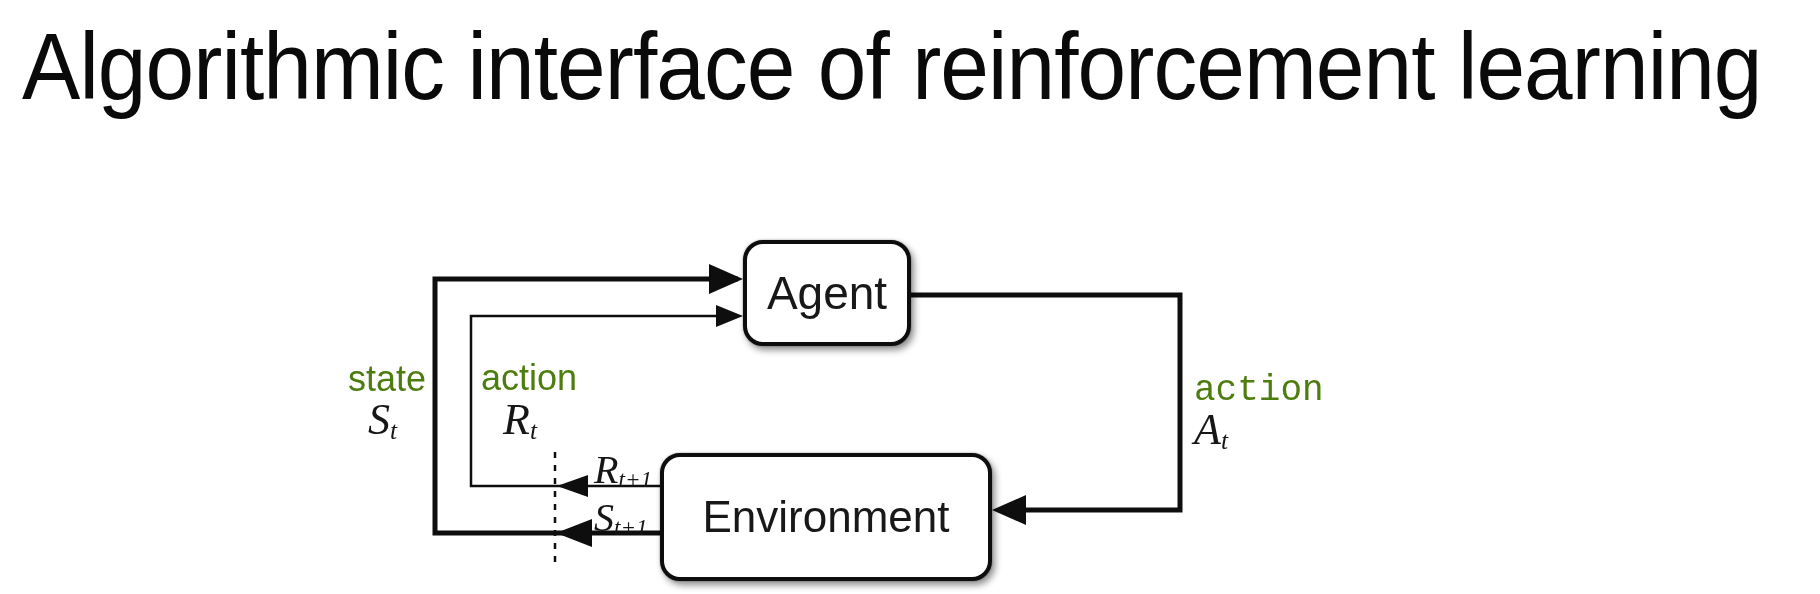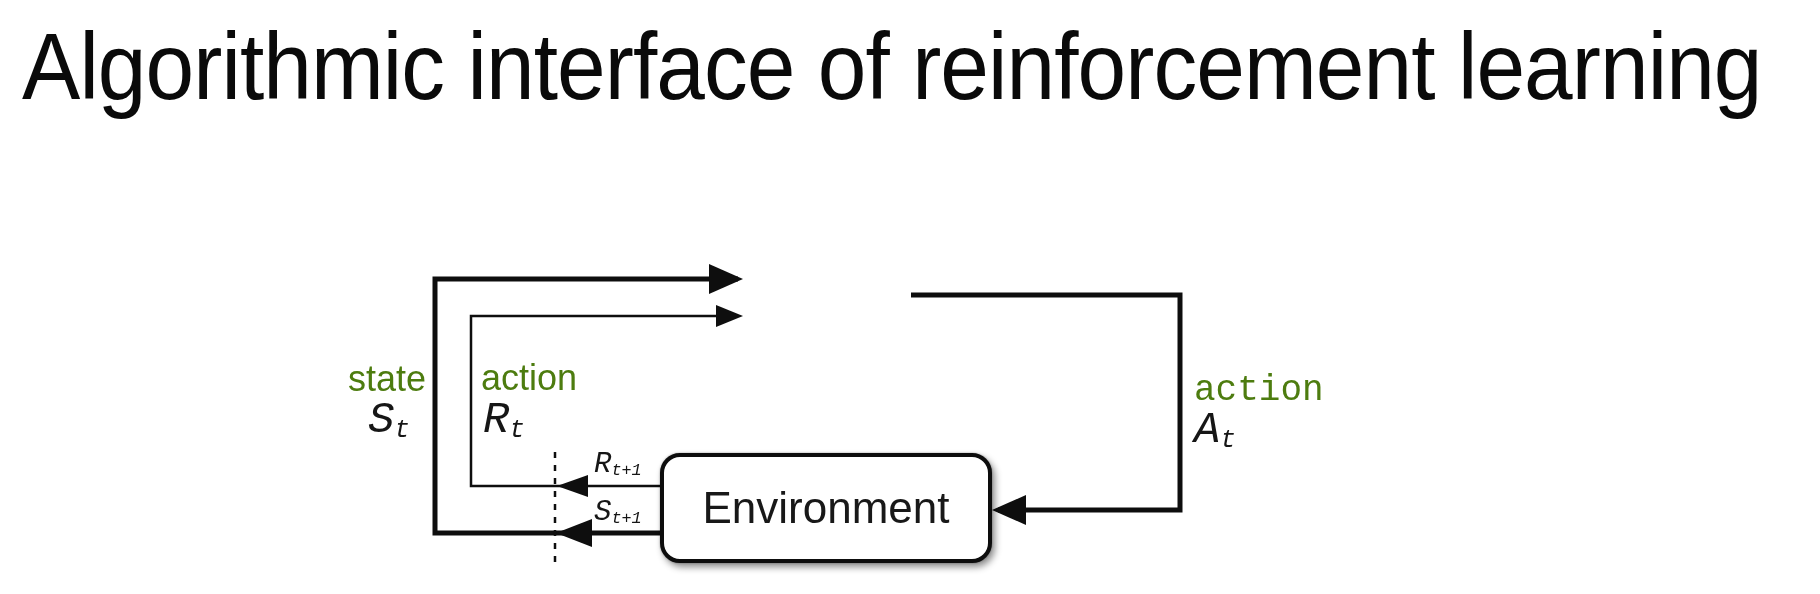--- a/index.html
+++ b/index.html
@@ -35,40 +35,40 @@
   .node{
     position:absolute;
     background:#fff;
     border:4.5px solid #0d0d0d;
     border-radius:20px;
     box-shadow:3px 4px 7px rgba(0,0,0,.45), 0 0 2px rgba(0,0,0,.35);
     display:flex;align-items:center;justify-content:center;
     color:#181818;
   }
   .node.agent{left:743px;top:240px;width:168px;height:106px;font-size:46px;}
-  .node.environment{left:660px;top:453px;width:332px;height:110px;font-size:44px;}
+  .node.environment{left:660px;top:453px;width:332px;height:128px;font-size:44px;}
   
   .lbl{
     position:absolute;
     font-size:36px;line-height:1.0;
     color:#4d7c0f;white-space:nowrap;
   }
   .math{
     position:absolute;
-    font-family:Liberation Mono, monospace;
+    font-family:Liberation Serif, serif;
     font-style:italic;
     font-size:44px;line-height:1.0;
     color:#161616;white-space:nowrap;
   }
-  .math.small{font-size:29px;}
+  .math.small{font-size:40px;}
   .sub{font-size:58%;font-style:italic;vertical-align:-18%;}
   .lbl-state{left:348px;top:361px;}
   .math-state{left:368px;top:398px;}
   .lbl-reward{left:481px;top:360px;}
-  .math-reward{left:483px;top:398px;}
+  .math-reward{left:503px;top:398px;}
   .math-next-reward{left:594px;top:450px;}
   .math-next-state{left:594px;top:498px;text-align:right;}
   .lbl-action{left:1194px;top:373px;font-family:Liberation Mono, monospace;}
   .math-action{left:1194px;top:408px;}
 </style>
 </head>
 <body>
 
 <div class="slide">
 
@@ -86,20 +86,23 @@
 
       <polygon points="743,279 709,264 709,294"></polygon>
       <polygon points="743,316 716,305 716,327"></polygon>
       <polygon points="992,510 1026,495 1026,525"></polygon>
       <polygon points="557,486 588,475 588,497"></polygon>
       <polygon points="556,533 592,519 592,547"></polygon>
 
       <line class="dashed" x1="555" y1="452" x2="555" y2="568"></line>
     </svg>
 
+    <div class="node agent">
+      <span>Agent</span>
+    </div>
     <div class="node environment">
       <span>Environment</span>
     </div>
 
     <div class="lbl lbl-state">state</div>
     <div class="math math-state">
       <span>S</span><span class="sub">t</span>
     </div>
 
     <div class="lbl lbl-reward">action</div>

